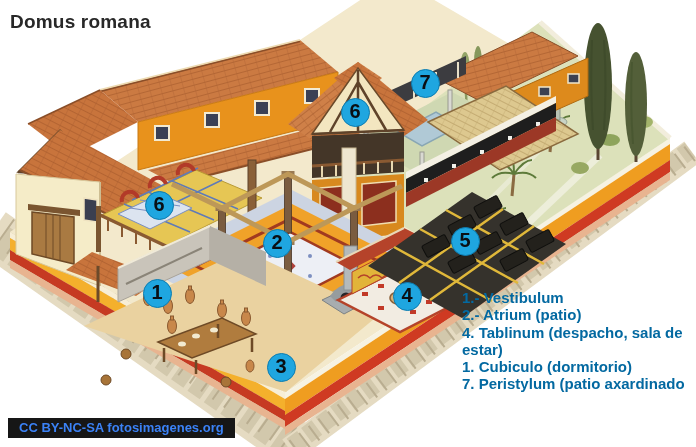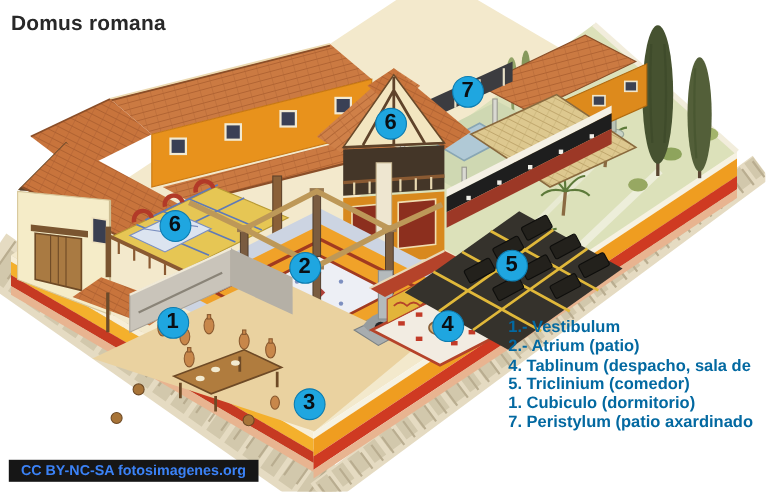--- a/index.html
+++ b/index.html
@@ -361,23 +361,21 @@
 
 <div class="legend" id="legend">
       <div class="legend-item">
         <div>1.- Vestibulum</div>
       </div>
       <div class="legend-item">
         <div>2.- Atrium (patio)</div>
       </div>
       <div class="legend-item">
         <div>4. Tablinum (despacho, sala de</div>
-      </div>
-      <div class="legend-item">
-        <div>5. Triclinium (comedor)</div>
+        <div>estar)</div>
       </div>
       <div class="legend-item">
         <div>1. Cubiculo (dormitorio)</div>
       </div>
       <div class="legend-item">
         <div>7. Peristylum (patio axardinado</div>
       </div>
     </div>
 
 <div id="badges">

